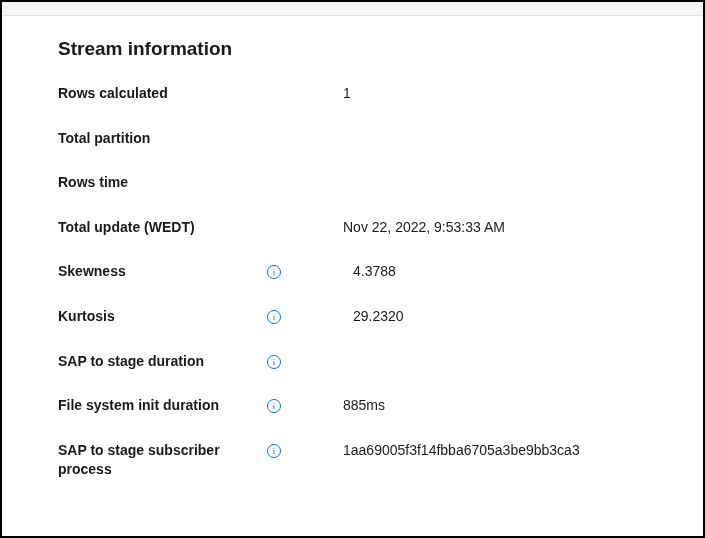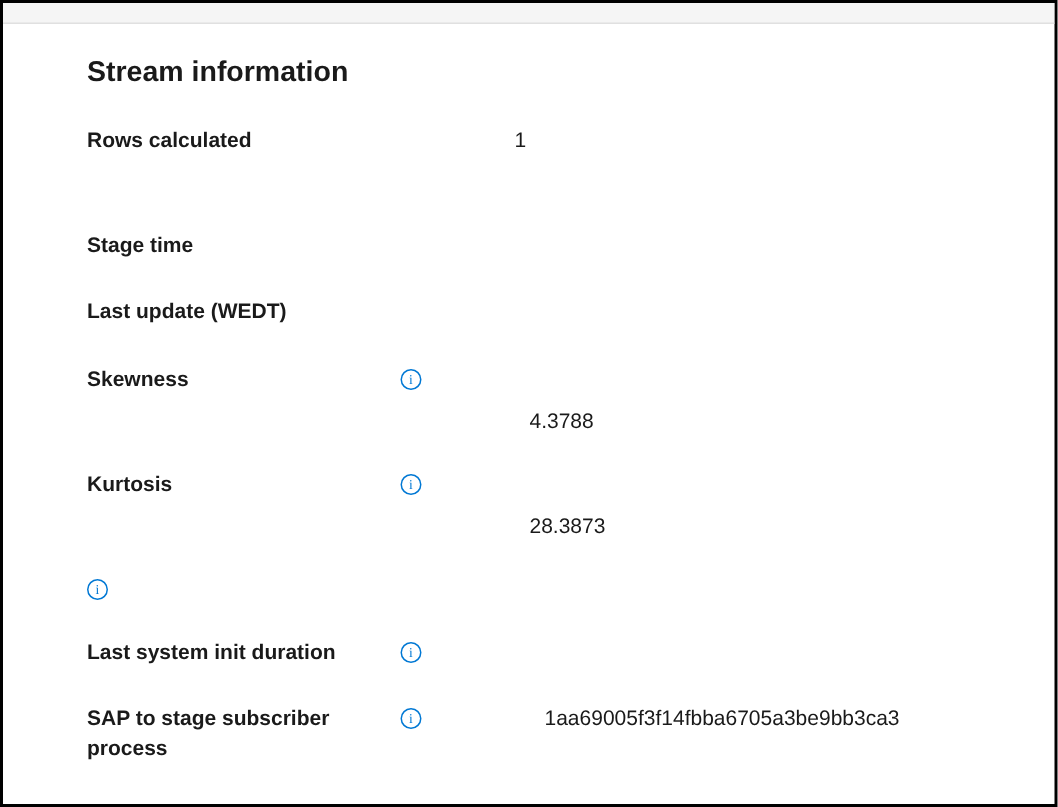--- a/index.html
+++ b/index.html
@@ -31,21 +31,20 @@
     }
     .info-row {
       display: flex;
       align-items: flex-start;
       margin-bottom: 25px;
       font-size: 14px;
       color: #1a1a1a;
     }
     .info-row:last-child {
       margin-bottom: 0;
-      gap: 20px;
     }
     .label-wrap {
       width: 235px;
       display: flex;
       align-items: flex-start;
       justify-content: space-between;
       padding-right: 12px;
     }
     .label {
       font-weight: 600;
@@ -72,80 +71,85 @@
     .value {
       flex: 1;
       padding-left: 50px;
       padding-top: 1px;
       color: #1a1a1a;
       font-weight: 400;
       word-break: break-all;
     }
     .value.indent {
       padding-left: 60px;
-      margin-top: 28px;
     }
   </style>
 </head>
 <body>
 
 <div class="top-bar"></div>
 
 <div class="content">
   <h2 class="section-title">Stream information</h2>
 
   <div class="info-row">
     <div class="label-wrap">
       <span class="label">Rows calculated</span>
     </div>
     <div class="value">1</div>
   </div>
 
   <div class="info-row">
-  </div>
-
-  <div class="info-row">
     <div class="label-wrap">
-      <span class="label">Stage time</span>
+      <span class="label">Total partition</span>
     </div>
   </div>
 
   <div class="info-row">
     <div class="label-wrap">
-      <span class="label">Last update (WEDT)</span>
+      <span class="label">Rows time</span>
     </div>
+  </div>
+
+  <div class="info-row">
+    <div class="label-wrap">
+      <span class="label">Total update (WEDT)</span>
+    </div>
+    <div class="value">Nov 22, 2022, 9:53:33 AM</div>
   </div>
 
   <div class="info-row">
     <div class="label-wrap">
       <span class="label">Skewness</span>
       <span class="info-icon">i</span>
     </div>
     <div class="value indent">4.3788</div>
   </div>
 
   <div class="info-row">
     <div class="label-wrap">
       <span class="label">Kurtosis</span>
       <span class="info-icon">i</span>
     </div>
-    <div class="value indent">28.3873</div>
+    <div class="value indent">29.2320</div>
   </div>
 
   <div class="info-row">
     <div class="label-wrap">
+      <span class="label">SAP to stage duration</span>
       <span class="info-icon">i</span>
     </div>
   </div>
 
   <div class="info-row">
     <div class="label-wrap">
-      <span class="label">Last system init duration</span>
+      <span class="label">File system init duration</span>
       <span class="info-icon">i</span>
     </div>
+    <div class="value">885ms</div>
   </div>
 
   <div class="info-row">
     <div class="label-wrap">
       <span class="label">SAP to stage subscriber process</span>
       <span class="info-icon">i</span>
     </div>
     <div class="value">1aa69005f3f14fbba6705a3be9bb3ca3</div>
   </div>
 

